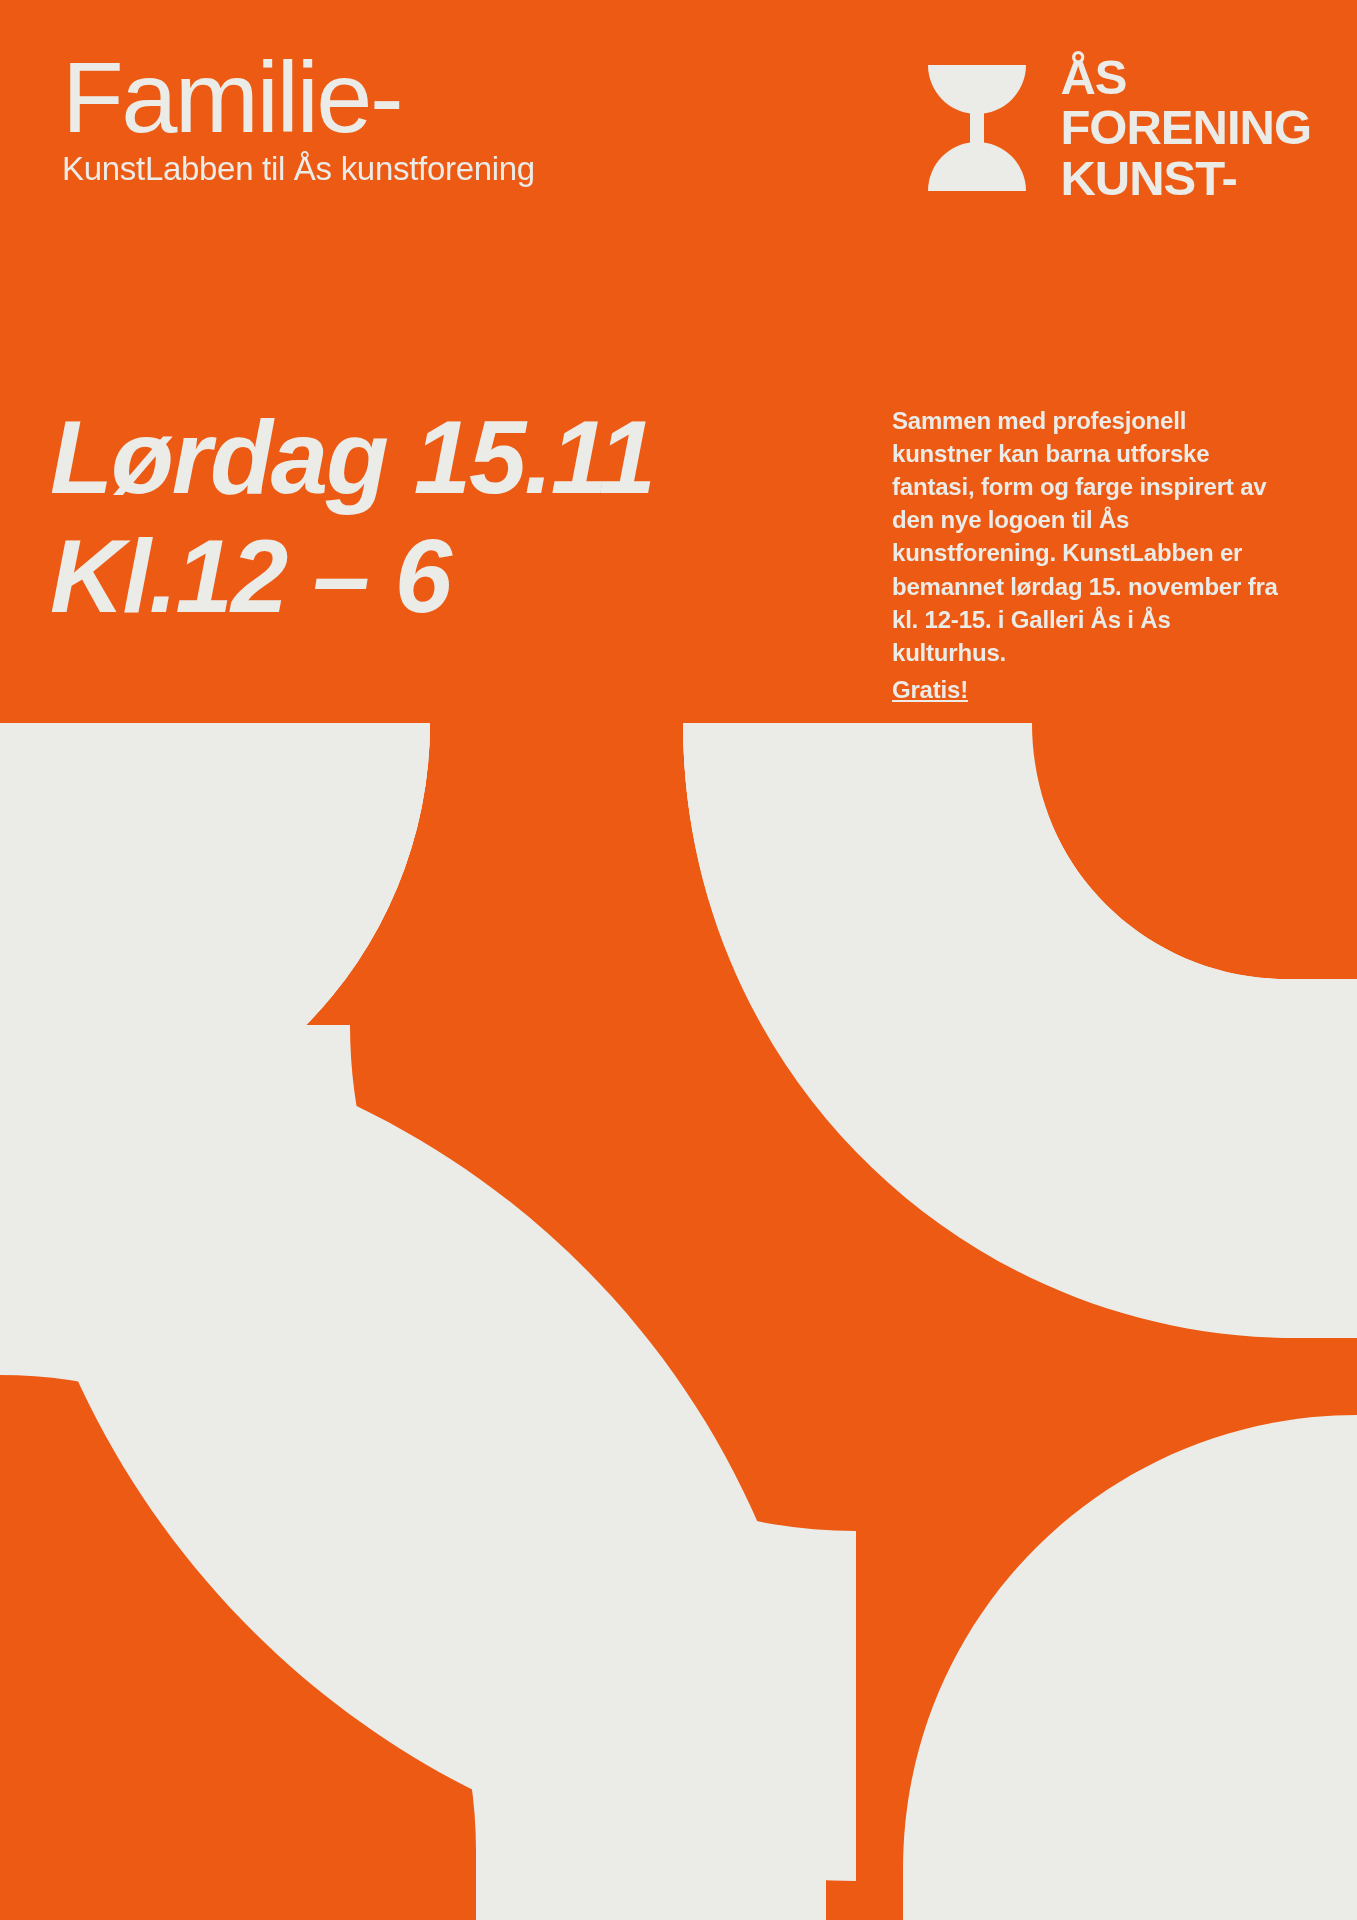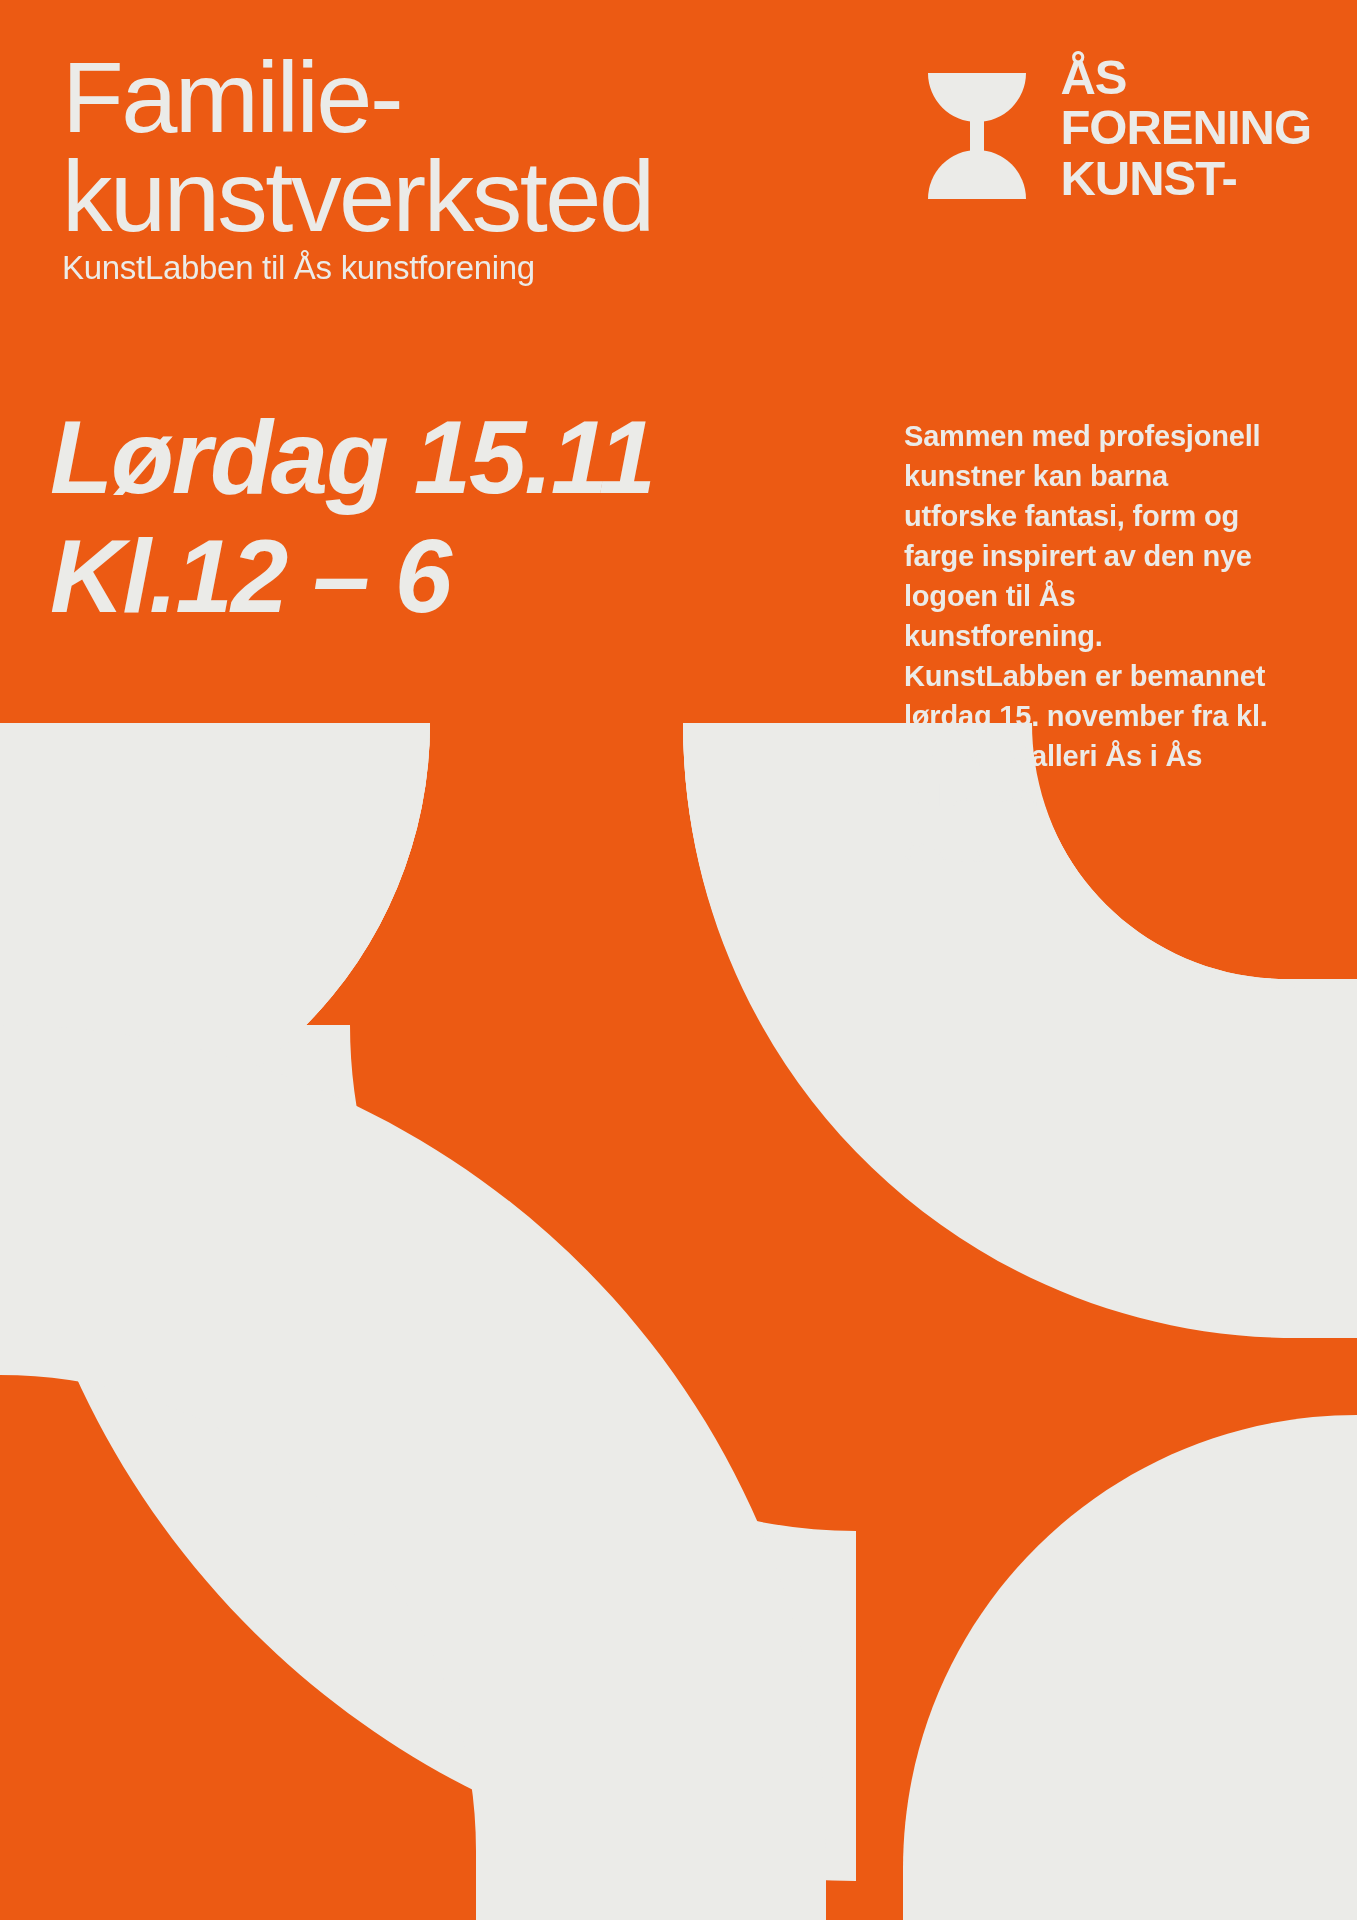--- a/index.html
+++ b/index.html
@@ -73,39 +73,39 @@
   }
 
   
   .body-col {
     position: absolute;
     left: 888px;
     top: 400px;
     width: 400px;
   }
   .body-col p {
-    margin: 16px;
-    font-size: 29px;
+    margin: 4px;
+    font-size: 24px;
     line-height: 1.38;
     font-weight: 700;
     letter-spacing: -0.2px;
     color: #ebebe8;
   }
   .body-col p.gratis {
     margin-top: 0;
     text-decoration: underline;
   }
 
   
   .logo {
     position: absolute;
     right: 46px;
     top: 52px;
     display: flex;
-    align-items: flex-end;
+    align-items: center;
     gap: 24px;
   }
   .logo-mark {
     width: 118px;
     height: 134px;
     flex: none;
   }
   .logo-words {
     display: block;
     padding-top: 0px;
@@ -194,21 +194,20 @@
     </svg>
     <div class="logo-words">
       <div class="logo-word">ÅS</div>
       <div class="logo-word">FORENING</div>
       <div class="logo-word">KUNST-</div>
     </div>
   </div>
 
   <div class="header">
     <div class="title-line">Familie-</div>
-    <div class="title-line">kunstverksted</div>
     <div class="subtitle">KunstLabben til Ås kunstforening</div>
   </div>
 
   <div class="date-block">
     <div class="date-line">Lørdag 15.11</div>
     <div class="date-line">Kl.12 – 6</div>
   </div>
 
   <div class="body-col">
     <p>Sammen med profesjonell kunstner kan barna utforske fantasi, form og farge inspirert av den nye logoen til Ås kunstforening. KunstLabben er bemannet lørdag 15. november fra kl. 12-15. i Galleri Ås i Ås kulturhus.</p>

